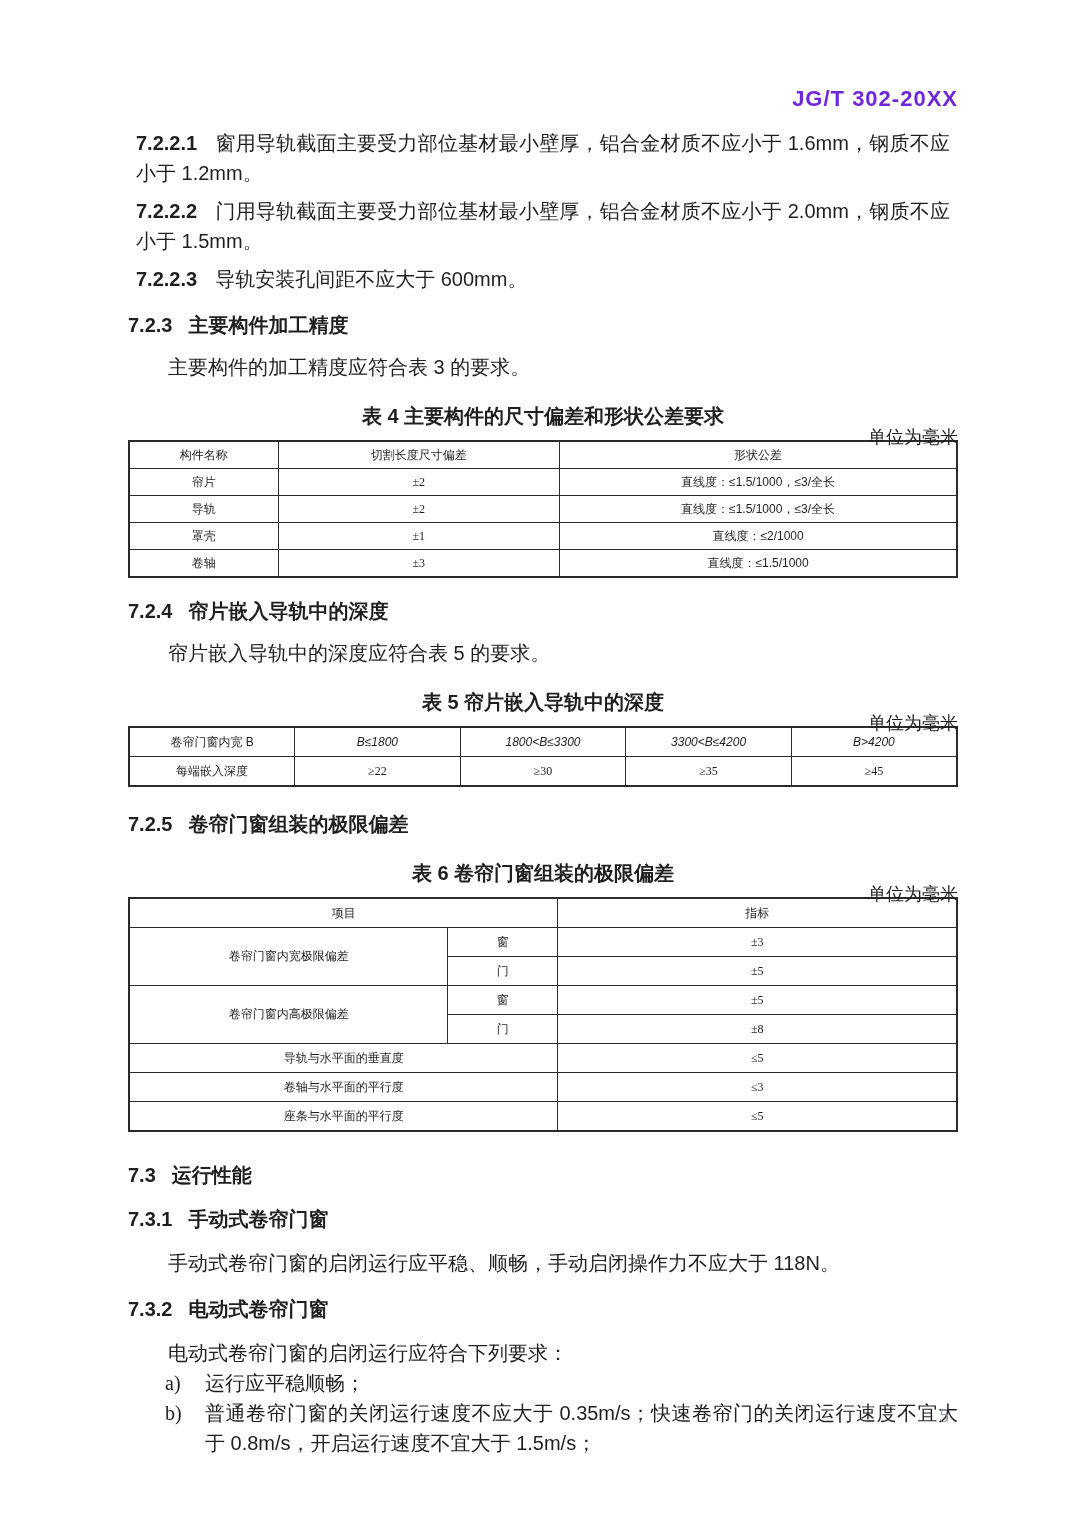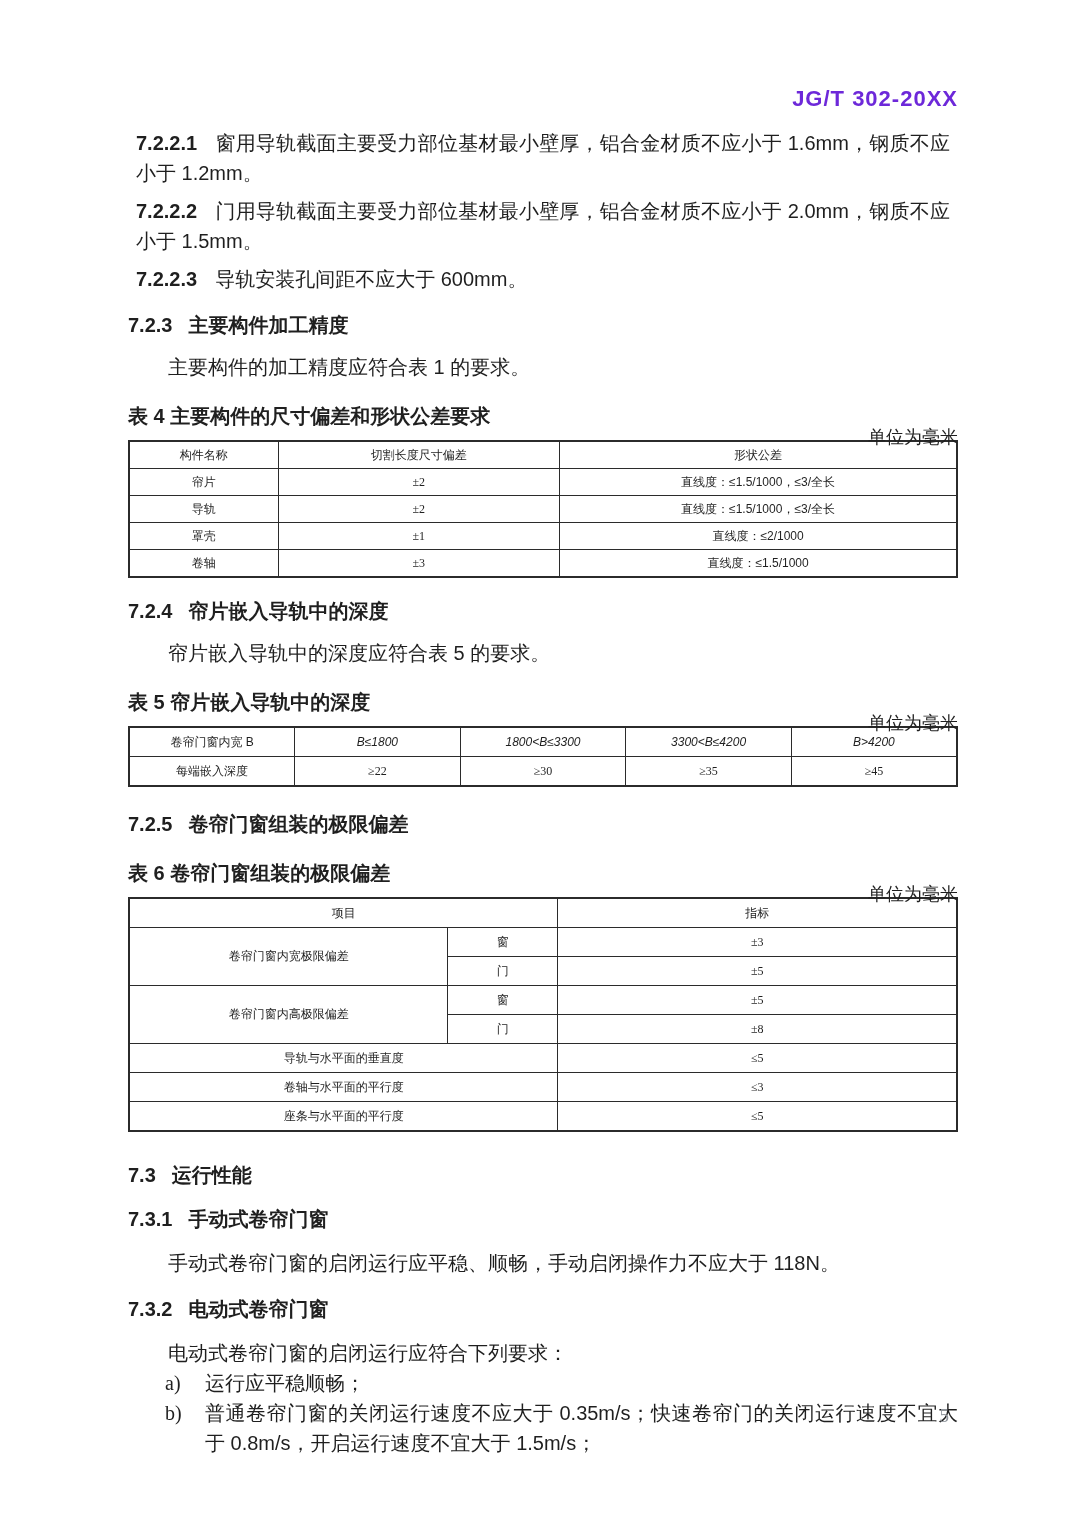--- a/index.html
+++ b/index.html
@@ -38,21 +38,21 @@
 
   .para {
     margin:12px 0 0;
     font-size:20px; line-height:30px;
     text-indent:40px;
   }
 
   .caption-row {
     position:relative;
     margin-top:20px;
-    text-align:left;
+    text-align:center;
     font-size:20px; line-height:28px;
   }
   .caption { font-weight:bold; }
   .unit {
     position:absolute; right:0; top:21px;
     font-size:18px; font-weight:normal;
   }
 
   table {
     width:100%;
@@ -101,21 +101,21 @@
     <span>JG/T 302-20XX</span>
   </div>
 
   <div class="clauses">
     <p class="clause"><span class="num">7.2.2.1</span><span>窗用导轨截面主要受力部位基材最小壁厚，铝合金材质不应小于 1.6mm，钢质不应小于 1.2mm。</span></p>
     <p class="clause"><span class="num">7.2.2.2</span><span>门用导轨截面主要受力部位基材最小壁厚，铝合金材质不应小于 2.0mm，钢质不应小于 1.5mm。</span></p>
     <p class="clause"><span class="num">7.2.2.3</span><span>导轨安装孔间距不应大于 600mm。</span></p>
   </div>
 
   <h3 class="section" style="margin-top:16px"><span class="num">7.2.3</span><span>主要构件加工精度</span></h3>
-  <p class="para">主要构件的加工精度应符合表 1 的要求。</p>
+  <p class="para">主要构件的加工精度应符合表 3 的要求。</p>
 
   <div class="caption-row">
     <span class="caption">表 4 主要构件的尺寸偏差和形状公差要求</span>
     <span class="unit">单位为毫米</span>
   </div>
   <table class="t4">
     <colgroup>
         <col style="width:18%">
         <col style="width:34%">
         <col style="width:48%">

